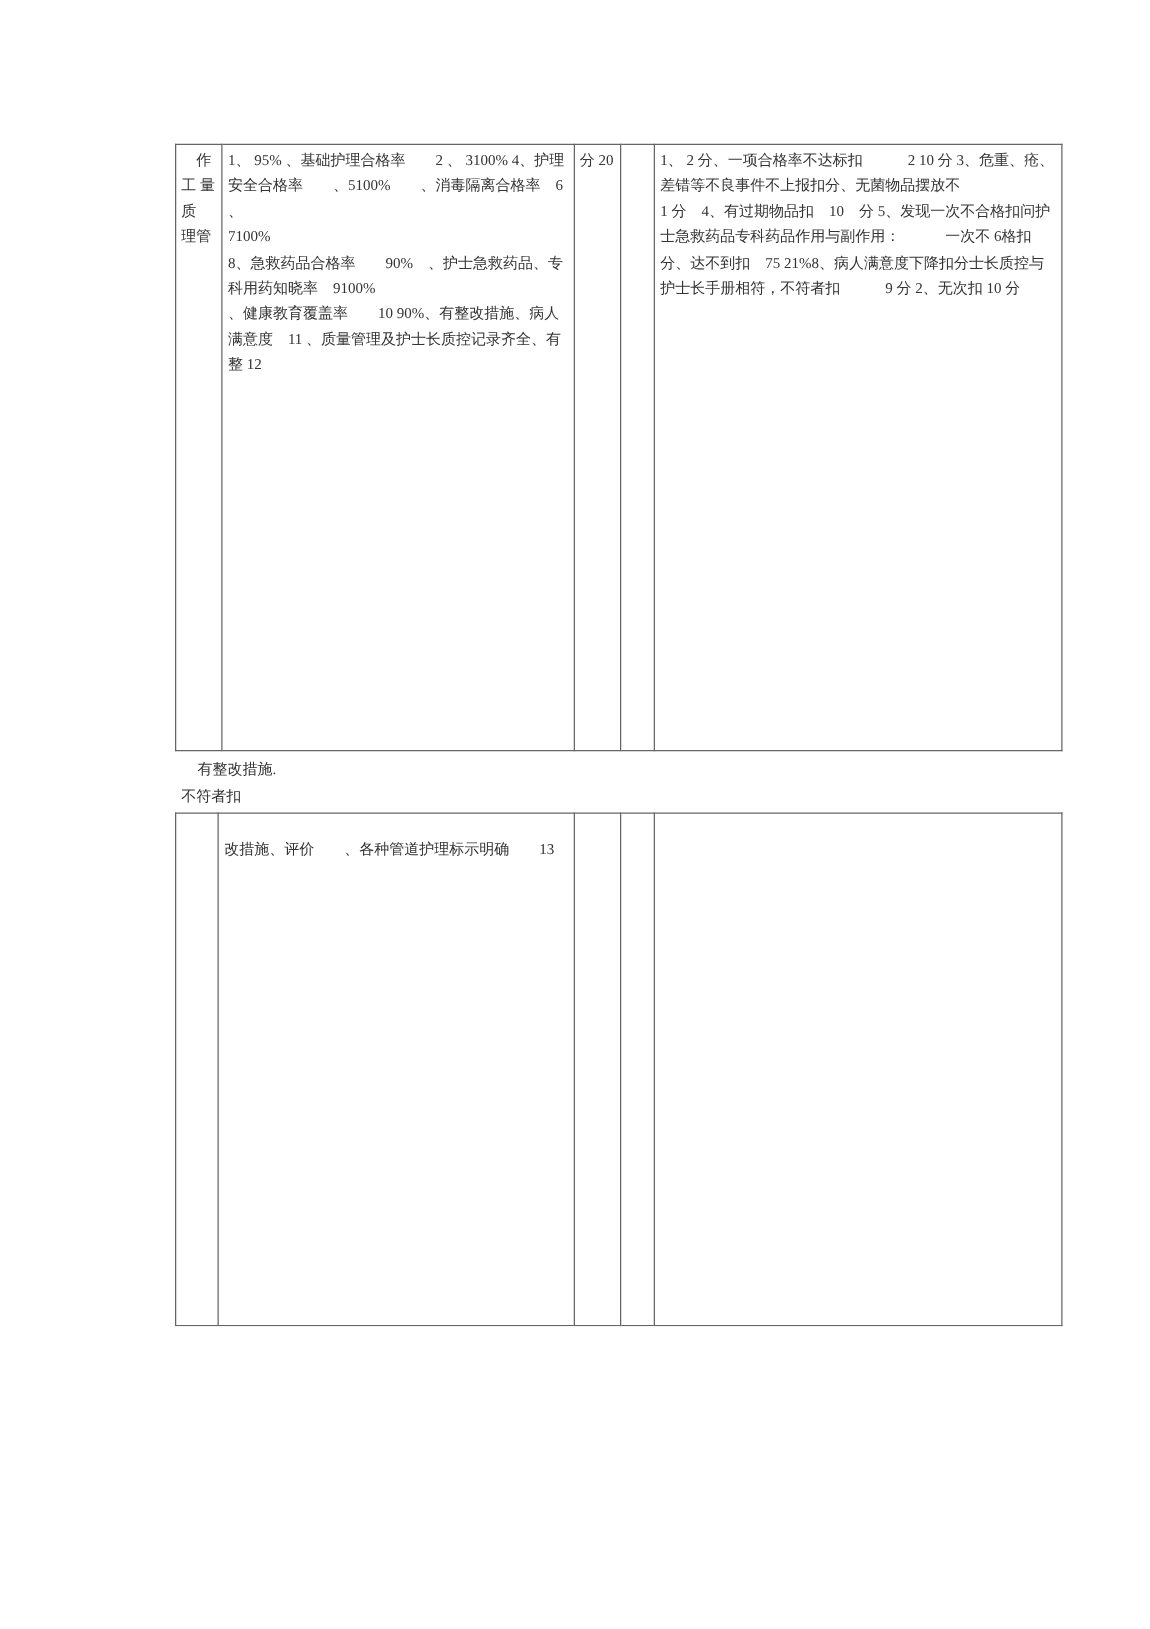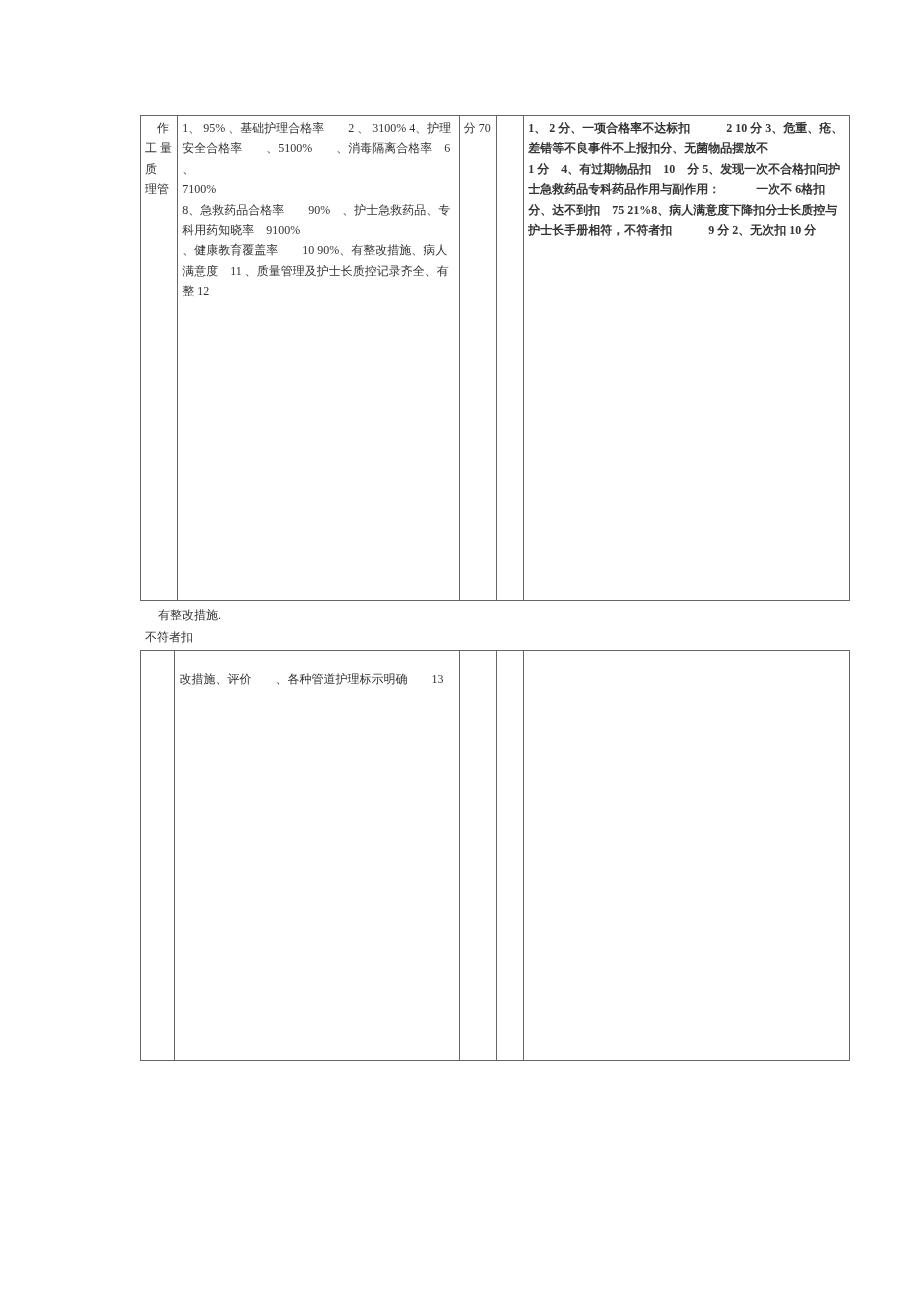--- a/index.html
+++ b/index.html
@@ -37,41 +37,41 @@
   .footer-line {
     margin-left: 88px;
     margin-top: 4px;
   }
   .header-line {
     margin-left: 75px;
     margin-top: 2px;
     margin-bottom: 2px;
   }
   .c2-text { word-break: break-all; }
-  .c5-text { word-break: break-all; font-weight: bold; }
+  .c5-text { word-break: break-all; }
   .t2 { margin-top: 0; }
   .t2 td { height: 410px; }
   .t1-row td { height: 485px; }
 </style>
 </head>
 <body>
 
 <div class="page">
 
   <table>
     <tbody>
         <tr class="t1-row">
       <td class="col1">
         <div class="col1-inner">　作工 量质　理管</div>
       </td>
       <td class="col2">
         <div class="c2-text">1、 95% 、基础护理合格率　　2 、 3100% 4、护理安全合格率　　、5100%　　、消毒隔离合格率　6 、<br>7100%<br>8、急救药品合格率　　90%　、护士急救药品、专科用药知晓率　9100%<br>、健康教育覆盖率　　10 90%、有整改措施、病人满意度　11 、质量管理及护士长质控记录齐全、有整 12</div>
       </td>
       <td class="col3">
-        <div>分 70</div>
+        <div>分 20</div>
       </td>
       <td class="col4">
         <div></div>
       </td>
       <td class="col5">
         <div class="c5-text">1、 2 分、一项合格率不达标扣　　　2 10 分 3、危重、疮、差错等不良事件不上报扣分、无菌物品摆放不<br>1 分　4、有过期物品扣　10　分 5、发现一次不合格扣问护士急救药品专科药品作用与副作用：　　　一次不 6格扣　分、达不到扣　75 21%8、病人满意度下降扣分士长质控与护士长手册相符，不符者扣　　　9 分 2、无次扣 10 分</div>
       </td>
     </tr>
   </tbody>
     </table>

